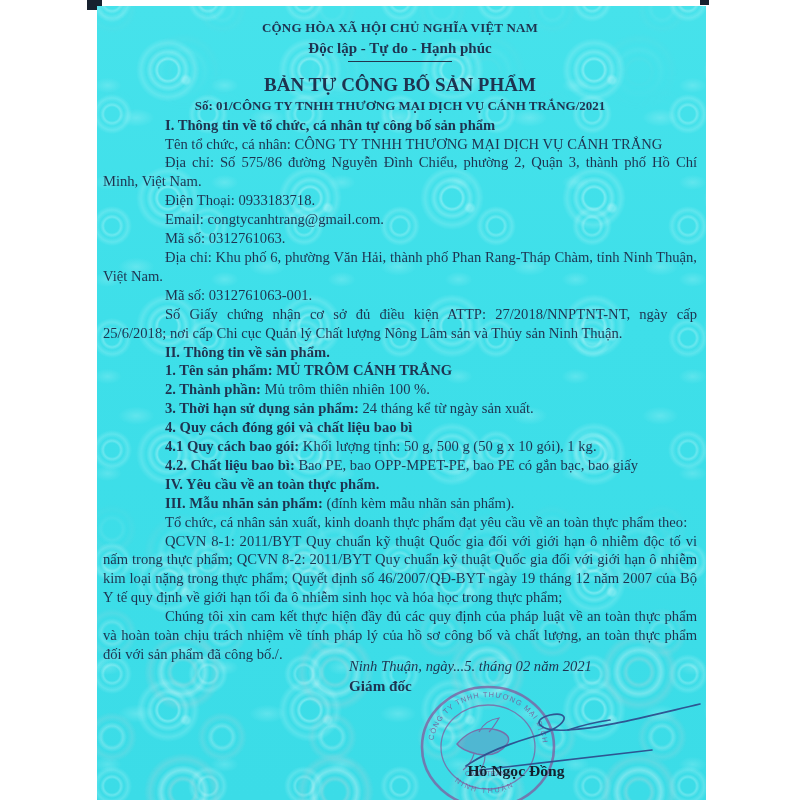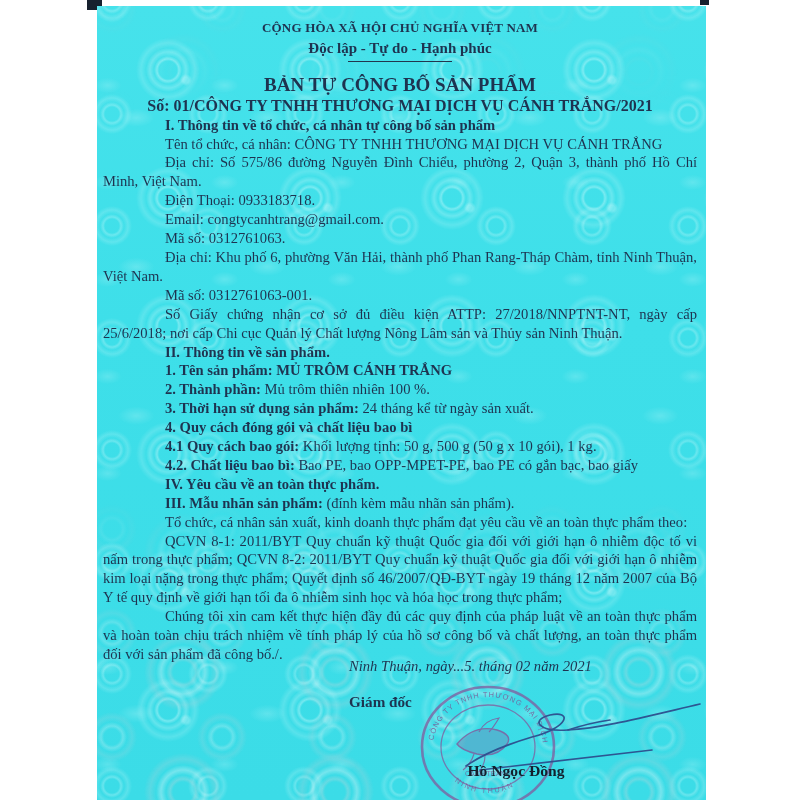--- a/index.html
+++ b/index.html
@@ -52,27 +52,27 @@
     padding:13px 9px 0 6px;
     font-size:14.6px;line-height:18.9px;
   }
   .c{text-align:center;}
   .b{font-weight:bold;}
   .p{margin:0;text-align:justify;text-indent:62px;}
   .nat-title{font-size:13px;letter-spacing:.2px;}
   .motto{font-size:15px;margin-top:1px;}
   .rule{width:104px;border-top:1.6px solid #22364e;margin:3px auto 0 auto;}
   .doc-title{font-size:19px;margin-top:14px;}
-  .doc-number{font-size:16px;margin-top:2px;}
+  .doc-number{font-size:13px;margin-top:2px;}
 
   .sign-block{
     position:absolute;left:252px;top:652px;width:320px;text-align:left;
   }
   .date-line{font-style:italic;font-size:14.6px;}
-  .director{font-weight:bold;font-size:15.2px;margin-top:18px;}
+  .director{font-weight:bold;font-size:15.2px;margin-top:2px;}
   .signer-name{
     position:absolute;left:264px;top:756px;width:310px;text-align:center;
     font-weight:bold;font-size:15.6px;color:#13202e;z-index:5;
   }
   .stamp{position:absolute;left:322px;top:678px;z-index:3;}
   .signature{position:absolute;left:183px;top:674px;z-index:4;}
 </style>
 </head>
 <body>
 

